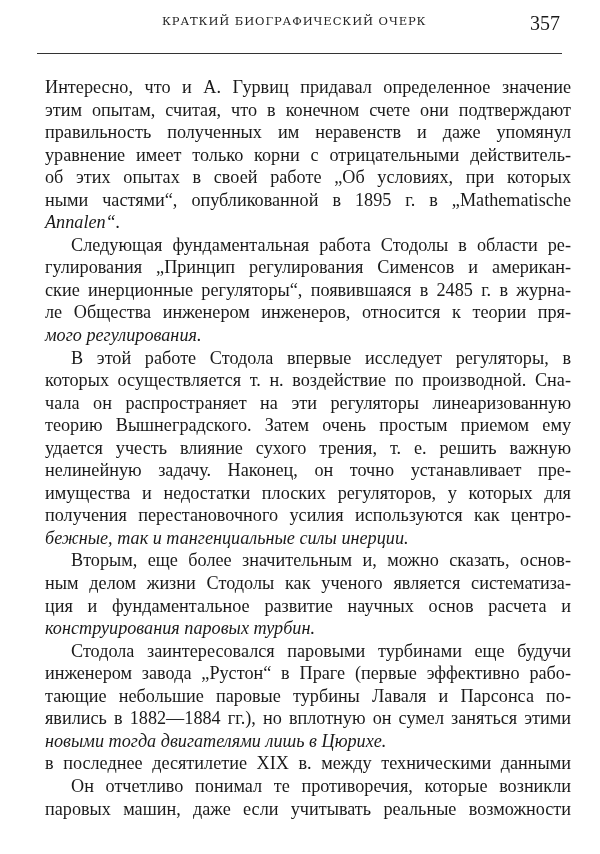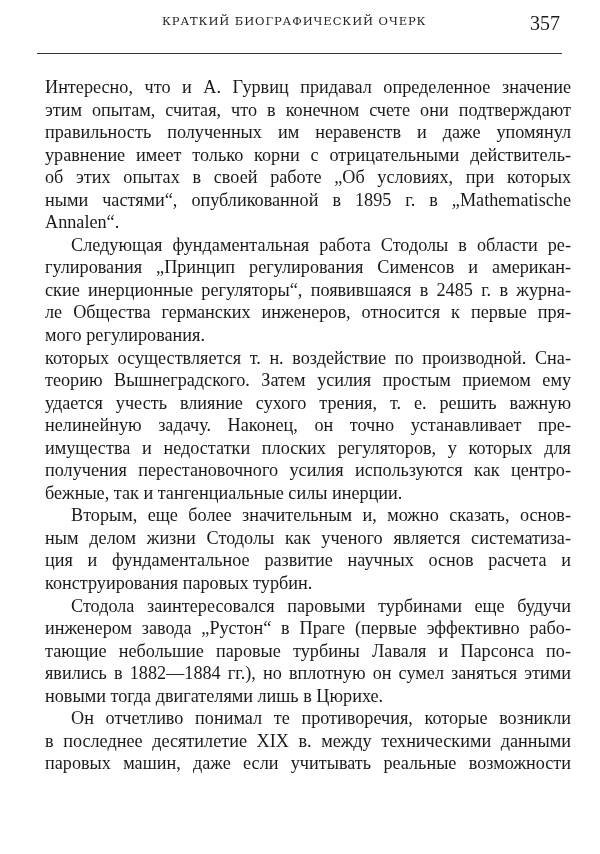--- a/index.html
+++ b/index.html
@@ -20,21 +20,21 @@
     position: absolute; left: 37px; top: 53px; width: 525px; height: 0;
     border-top: 1.2px solid #333;
   }
   .body-text {
     position: absolute; left: 37px; top: 76px; width: 526px;
     font-family: "Liberation Serif", serif; font-size: 18.2px; line-height: 22.55px;
     text-align: justify; hyphens: manual; margin-left: 8px;
   }
   .body-text p { margin: 0; }
   .body-text .line { display: block; text-align: justify; text-align-last: justify; white-space: nowrap; }
-  .body-text .line.last { text-align-last: left; }
+  .body-text .line.last { text-align-last: left; font-style: italic; }
   .body-text .line.indent { padding-left: 26px; }
 </style>
 </head>
 <body>
 
 <div class="page-header">
   <span class="running-title">КРАТКИЙ БИОГРАФИЧЕСКИЙ ОЧЕРК</span>
   <span class="page-number">357</span>
 </div>
 <div class="header-rule"></div>
@@ -46,43 +46,45 @@
     <span class="line">правильность полученных им неравенств и даже упомянул</span>
     <span class="line">уравнение имеет только корни с отрицательными действитель-</span>
     <span class="line">об этих опытах в своей работе „Об условиях, при которых</span>
     <span class="line">ными частями“, опубликованной в 1895 г. в „Mathematische</span>
     <span class="line last">Annalen“.</span>
   </p>
   <p>
     <span class="line indent">Следующая фундаментальная работа Стодолы в области ре-</span>
     <span class="line">гулирования „Принцип регулирования Сименсов и американ-</span>
     <span class="line">ские инерционные регуляторы“, появившаяся в 2485 г. в журна-</span>
-    <span class="line">ле Общества германских инженеров, относится к первые пря-</span>
+    <span class="line">ле Общества инженером инженеров, относится к теории пря-</span>
     <span class="line last">мого регулирования.</span>
   </p>
   <p>
+    <span class="line indent">В этой работе Стодола впервые исследует регуляторы, в</span>
     <span class="line">которых осуществляется т. н. воздействие по производной. Сна-</span>
-    <span class="line">теорию Вышнеградского. Затем усилия простым приемом ему</span>
+    <span class="line">чала он распространяет на эти регуляторы линеаризованную</span>
+    <span class="line">теорию Вышнеградского. Затем очень простым приемом ему</span>
     <span class="line">удается учесть влияние сухого трения, т. е. решить важную</span>
     <span class="line">нелинейную задачу. Наконец, он точно устанавливает пре-</span>
     <span class="line">имущества и недостатки плоских регуляторов, у которых для</span>
     <span class="line">получения перестановочного усилия используются как центро-</span>
     <span class="line last">бежные, так и тангенциальные силы инерции.</span>
   </p>
   <p>
     <span class="line indent">Вторым, еще более значительным и, можно сказать, основ-</span>
     <span class="line">ным делом жизни Стодолы как ученого является систематиза-</span>
     <span class="line">ция и фундаментальное развитие научных основ расчета и</span>
     <span class="line last">конструирования паровых турбин.</span>
   </p>
   <p>
     <span class="line indent">Стодола заинтересовался паровыми турбинами еще будучи</span>
     <span class="line">инженером завода „Рустон“ в Праге (первые эффективно рабо-</span>
     <span class="line">тающие небольшие паровые турбины Лаваля и Парсонса по-</span>
     <span class="line">явились в 1882—1884 гг.), но вплотную он сумел заняться этими</span>
     <span class="line last">новыми тогда двигателями лишь в Цюрихе.</span>
   </p>
   <p>
+    <span class="line">в последнее десятилетие XIX в. между техническими данными</span>
     <span class="line indent">Он отчетливо понимал те противоречия, которые возникли</span>
-    <span class="line">в последнее десятилетие XIX в. между техническими данными</span>
     <span class="line">паровых машин, даже если учитывать реальные возможности</span>
   </p>
 </div>
 
 </body></html>

